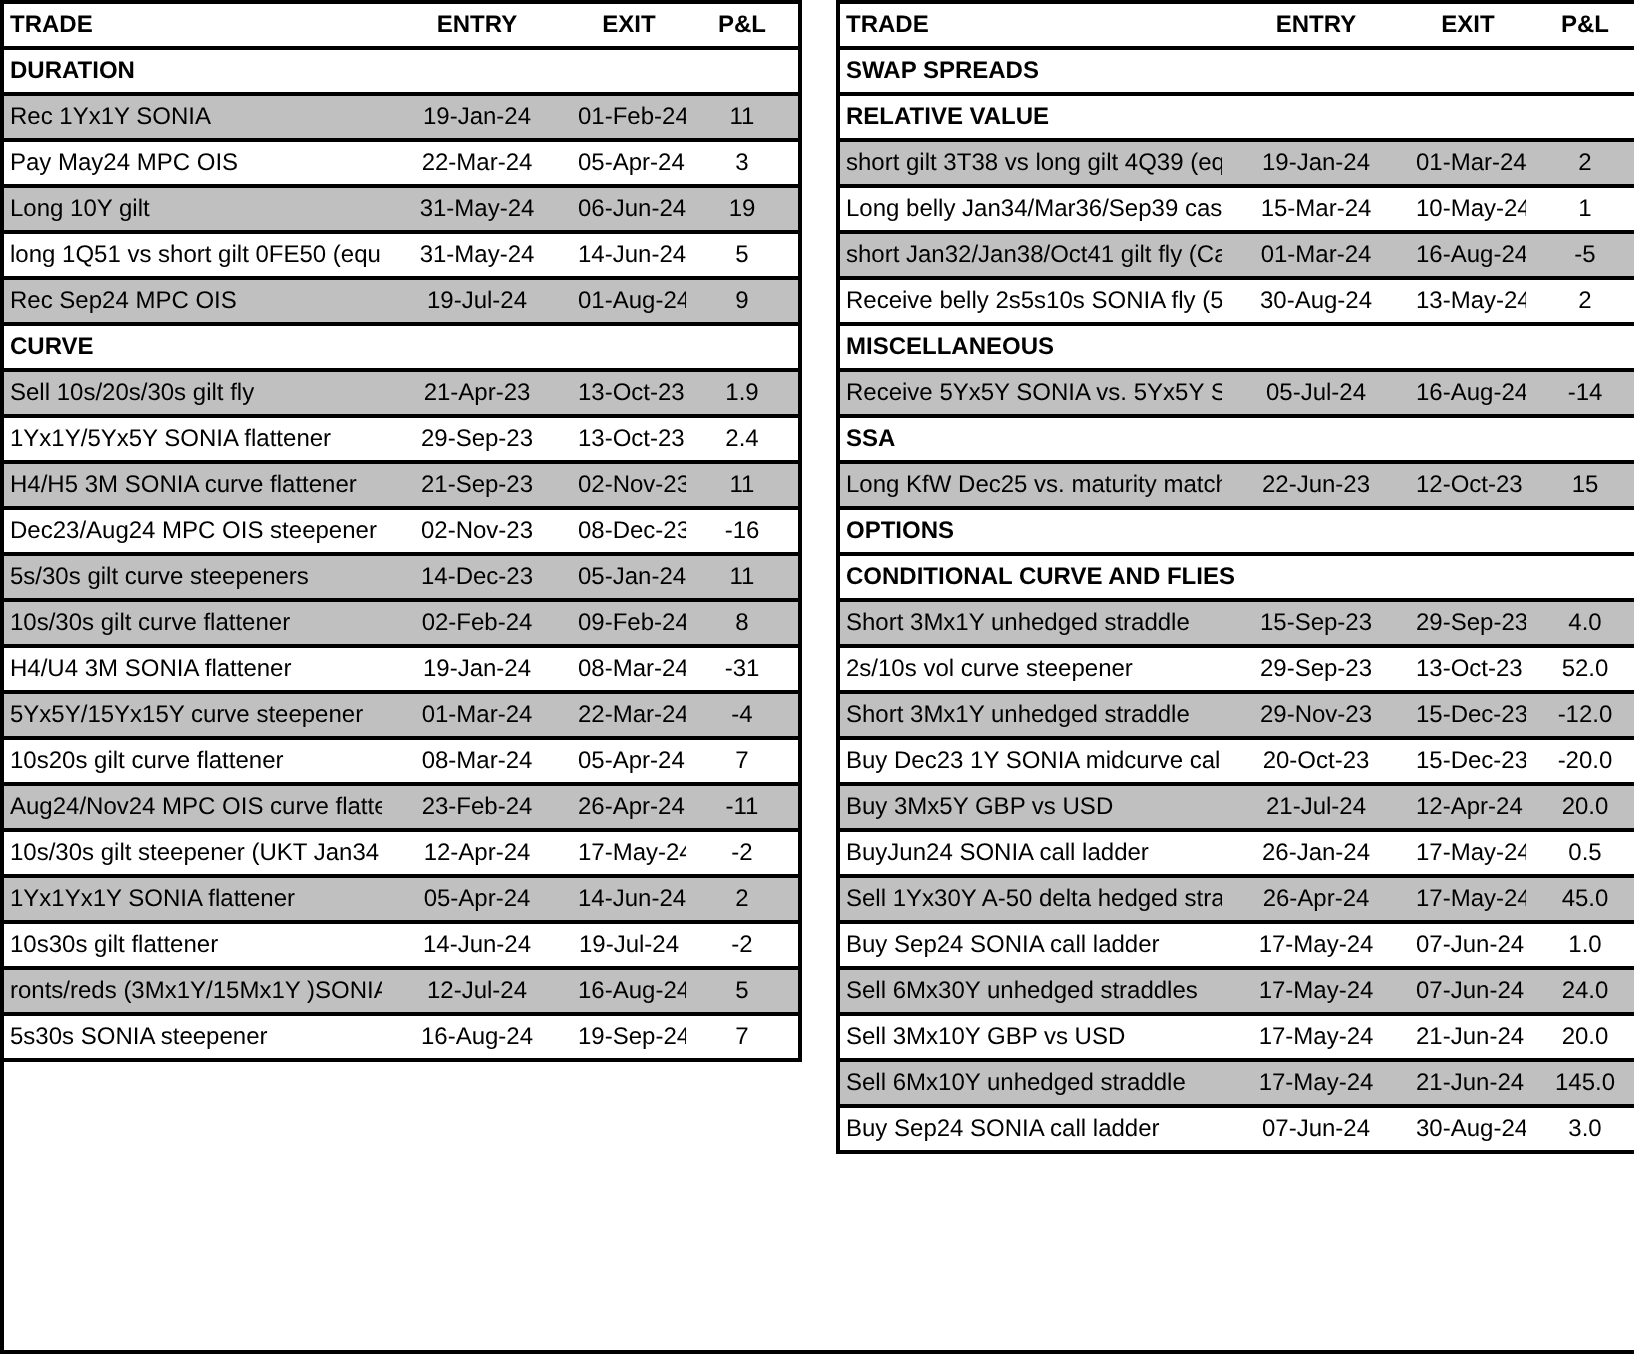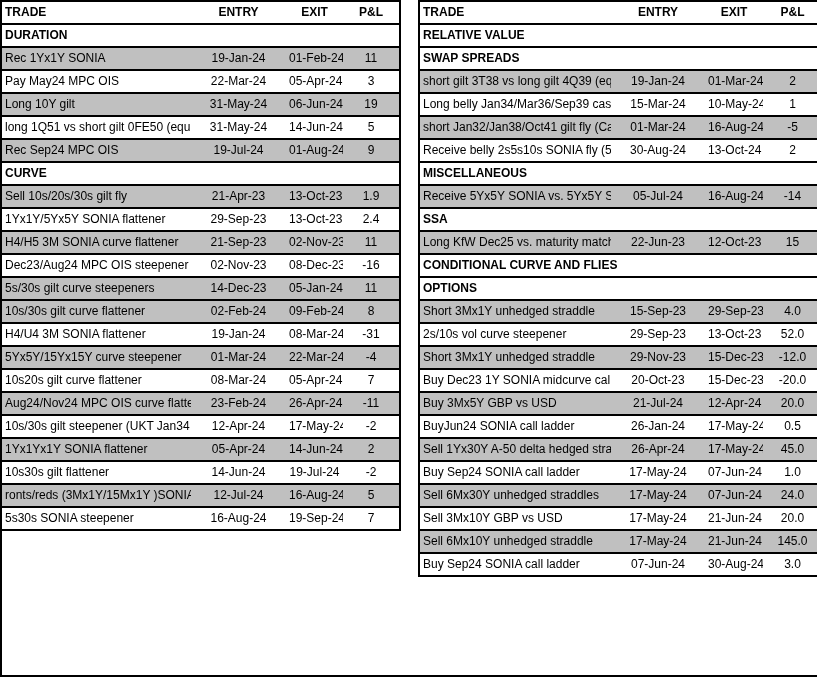--- a/index.html
+++ b/index.html
@@ -188,24 +188,24 @@
         <col style="width:60px">
     </colgroup>
     <tbody>
         <tr class="header-row">
           <td class="c-trade">TRADE</td>
           <td class="c-entry">ENTRY</td>
           <td class="c-exit">EXIT</td>
           <td class="c-pnl">P&amp;L</td>
         </tr>
         <tr class="section-row">
+          <td colspan="4" class="c-trade">SWAP SPREADS</td>
+        </tr>
+        <tr class="section-row">
           <td colspan="4" class="c-trade">RELATIVE VALUE</td>
-        </tr>
-        <tr class="section-row">
-          <td colspan="4" class="c-trade">SWAP SPREADS</td>
         </tr>
         <tr class="shaded">
           <td class="c-trade">short gilt 3T38 vs long gilt 4Q39 (equino</td>
           <td class="c-entry">19-Jan-24</td>
           <td class="c-exit">01-Mar-24</td>
           <td class="c-pnl">2</td>
         </tr>
         <tr class="plain">
           <td class="c-trade">Long belly Jan34/Mar36/Sep39 cash&amp;d</td>
           <td class="c-entry">15-Mar-24</td>
@@ -214,21 +214,21 @@
         </tr>
         <tr class="shaded">
           <td class="c-trade">short Jan32/Jan38/Oct41 gilt fly (Cash a</td>
           <td class="c-entry">01-Mar-24</td>
           <td class="c-exit">16-Aug-24</td>
           <td class="c-pnl">-5</td>
         </tr>
         <tr class="plain">
           <td class="c-trade">Receive belly 2s5s10s SONIA fly (50:50</td>
           <td class="c-entry">30-Aug-24</td>
-          <td class="c-exit">13-Oct-24</td>
+          <td class="c-exit">13-May-24</td>
           <td class="c-pnl">2</td>
         </tr>
         <tr class="section-row">
           <td colspan="4" class="c-trade">MISCELLANEOUS</td>
         </tr>
         <tr class="shaded">
           <td class="c-trade">Receive 5Yx5Y SONIA vs. 5Yx5Y SOFI</td>
           <td class="c-entry">05-Jul-24</td>
           <td class="c-exit">16-Aug-24</td>
           <td class="c-pnl">-14</td>
@@ -236,24 +236,24 @@
         <tr class="section-row">
           <td colspan="4" class="c-trade">SSA</td>
         </tr>
         <tr class="shaded">
           <td class="c-trade">Long KfW Dec25 vs. maturity matched ,</td>
           <td class="c-entry">22-Jun-23</td>
           <td class="c-exit">12-Oct-23</td>
           <td class="c-pnl">15</td>
         </tr>
         <tr class="section-row">
+          <td colspan="4" class="c-trade">OPTIONS</td>
+        </tr>
+        <tr class="section-row">
           <td colspan="4" class="c-trade">CONDITIONAL CURVE AND FLIES</td>
-        </tr>
-        <tr class="section-row">
-          <td colspan="4" class="c-trade">OPTIONS</td>
         </tr>
         <tr class="shaded">
           <td class="c-trade">Short 3Mx1Y unhedged straddle</td>
           <td class="c-entry">15-Sep-23</td>
           <td class="c-exit">29-Sep-23</td>
           <td class="c-pnl">4.0</td>
         </tr>
         <tr class="plain">
           <td class="c-trade">2s/10s vol curve steepener</td>
           <td class="c-entry">29-Sep-23</td>

